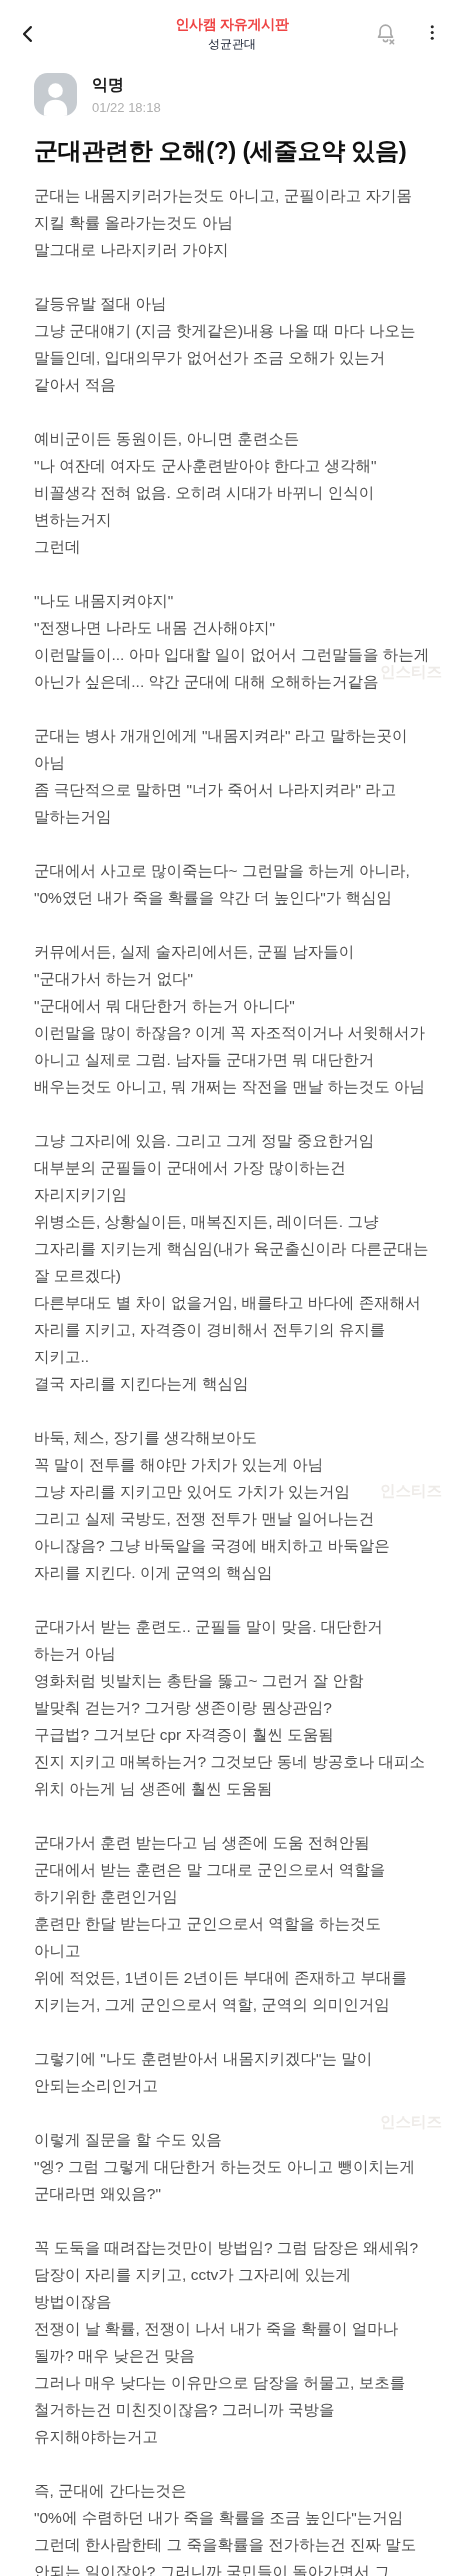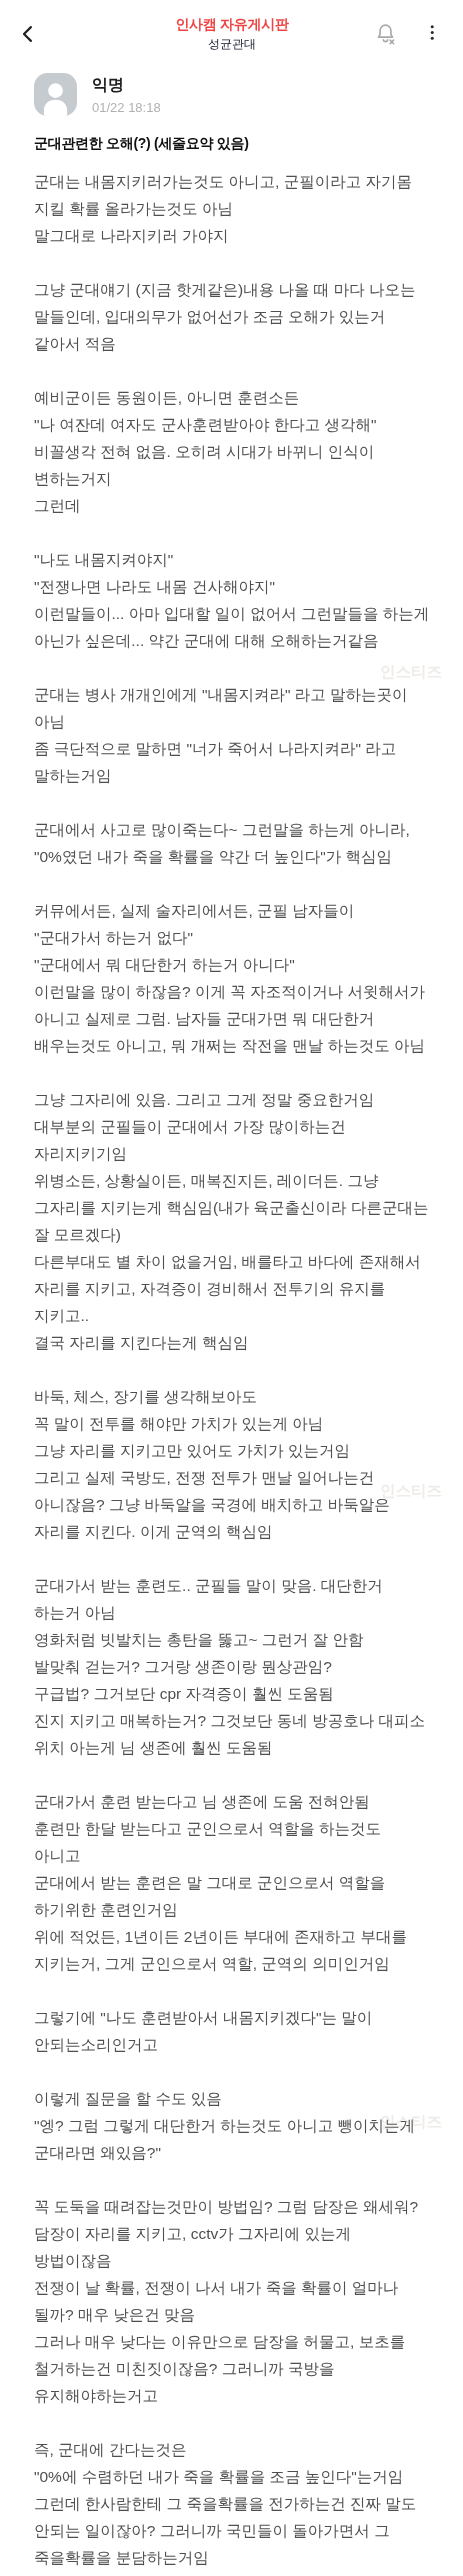--- a/index.html
+++ b/index.html
@@ -15,21 +15,21 @@
   .back-btn{position:absolute;left:17.5px;top:21.6px;color:#222;cursor:pointer;}
   .bell-btn{position:absolute;right:66px;top:20.6px;color:#a9a9a9;cursor:pointer;}
   .menu-btn{position:absolute;right:23px;top:19.6px;color:#2a2a2a;cursor:pointer;}
 
   
   .post{padding:0 34px;}
   .author-row{display:flex;align-items:center;gap:15px;margin-top:15px;}
   .avatar{width:43px;height:43px;border-radius:13.4px;background:#c6cbd0;overflow:hidden;flex:0 0 auto;}
   .author-name{font-size:16px;font-weight:bold;color:#1e1e1e;}
   .author-date{font-size:13px;color:#b0b0b0;margin-top:3.6px;}
-  .post-title{font-size:14px;font-weight:bold;color:#101010;margin:18.5px 0 15.5px;letter-spacing:-0.3px;}
+  .post-title{font-size:24px;font-weight:bold;color:#101010;margin:18.5px 0 15.5px;letter-spacing:-0.3px;}
   .body-text p{margin:0;font-size:15.5px;line-height:27px;color:#4f4f4f;word-break:keep-all;}
 
   .wm{position:absolute;right:22px;font-size:15.5px;font-weight:bold;color:rgba(176,166,152,0.22);pointer-events:none;}
 </style>
 </head>
 <body>
 
 <svg class="defs" xmlns="http://www.w3.org/2000/svg">
   <defs>
     <symbol id="sym-chevron-left" viewBox="0 0 24 24">
@@ -96,20 +96,21 @@
         <div class="author-date">01/22 18:18</div>
       </div>
     </div>
 
     <div class="post-title">군대관련한 오해(?) (세줄요약 있음)</div>
 
     <div class="body-text">
         <p>군대는 내몸지키러가는것도 아니고, 군필이라고 자기몸 지킬 확률 올라가는것도 아님</p>
         <p>말그대로 나라지키러 가야지</p>
         <p>&nbsp;</p>
+        <p>갈등유발 절대 아님</p>
         <p>그냥 군대얘기 (지금 핫게같은)내용 나올 때 마다 나오는 말들인데, 입대의무가 없어선가 조금 오해가 있는거 같아서 적음</p>
         <p>&nbsp;</p>
         <p>예비군이든 동원이든, 아니면 훈련소든</p>
         <p>"나 여잔데 여자도 군사훈련받아야 한다고 생각해"</p>
         <p>비꼴생각 전혀 없음. 오히려 시대가 바뀌니 인식이 변하는거지</p>
         <p>그런데</p>
         <p>&nbsp;</p>
         <p>"나도 내몸지켜야지"</p>
         <p>"전쟁나면 나라도 내몸 건사해야지"</p>
         <p>이런말들이... 아마 입대할 일이 없어서 그런말들을 하는게 아닌가 싶은데... 약간 군대에 대해 오해하는거같음</p>
@@ -136,22 +137,22 @@
         <p>그냥 자리를 지키고만 있어도 가치가 있는거임</p>
         <p>그리고 실제 국방도, 전쟁 전투가 맨날 일어나는건 아니잖음? 그냥 바둑알을 국경에 배치하고 바둑알은 자리를 지킨다. 이게 군역의 핵심임</p>
         <p>&nbsp;</p>
         <p>군대가서 받는 훈련도.. 군필들 말이 맞음. 대단한거 하는거 아님</p>
         <p>영화처럼 빗발치는 총탄을 뚫고~ 그런거 잘 안함</p>
         <p>발맞춰 걷는거? 그거랑 생존이랑 뭔상관임?</p>
         <p>구급법? 그거보단 cpr 자격증이 훨씬 도움됨</p>
         <p>진지 지키고 매복하는거? 그것보단 동네 방공호나 대피소 위치 아는게 님 생존에 훨씬 도움됨</p>
         <p>&nbsp;</p>
         <p>군대가서 훈련 받는다고 님 생존에 도움 전혀안됨</p>
+        <p>군대에서 받는 훈련은 말 그대로 군인으로서 역할을 하기위한 훈련인거임</p>
         <p>훈련만 한달 받는다고 군인으로서 역할을 하는것도 아니고</p>
-        <p>군대에서 받는 훈련은 말 그대로 군인으로서 역할을 하기위한 훈련인거임</p>
         <p>위에 적었든, 1년이든 2년이든 부대에 존재하고 부대를 지키는거, 그게 군인으로서 역할, 군역의 의미인거임</p>
         <p>&nbsp;</p>
         <p>그렇기에 "나도 훈련받아서 내몸지키겠다"는 말이 안되는소리인거고</p>
         <p>&nbsp;</p>
         <p>이렇게 질문을 할 수도 있음</p>
         <p>"엥? 그럼 그렇게 대단한거 하는것도 아니고 뺑이치는게 군대라면 왜있음?"</p>
         <p>&nbsp;</p>
         <p>꼭 도둑을 때려잡는것만이 방법임? 그럼 담장은 왜세워?</p>
         <p>담장이 자리를 지키고, cctv가 그자리에 있는게 방법이잖음</p>
         <p>전쟁이 날 확률, 전쟁이 나서 내가 죽을 확률이 얼마나 될까? 매우 낮은건 맞음</p>

